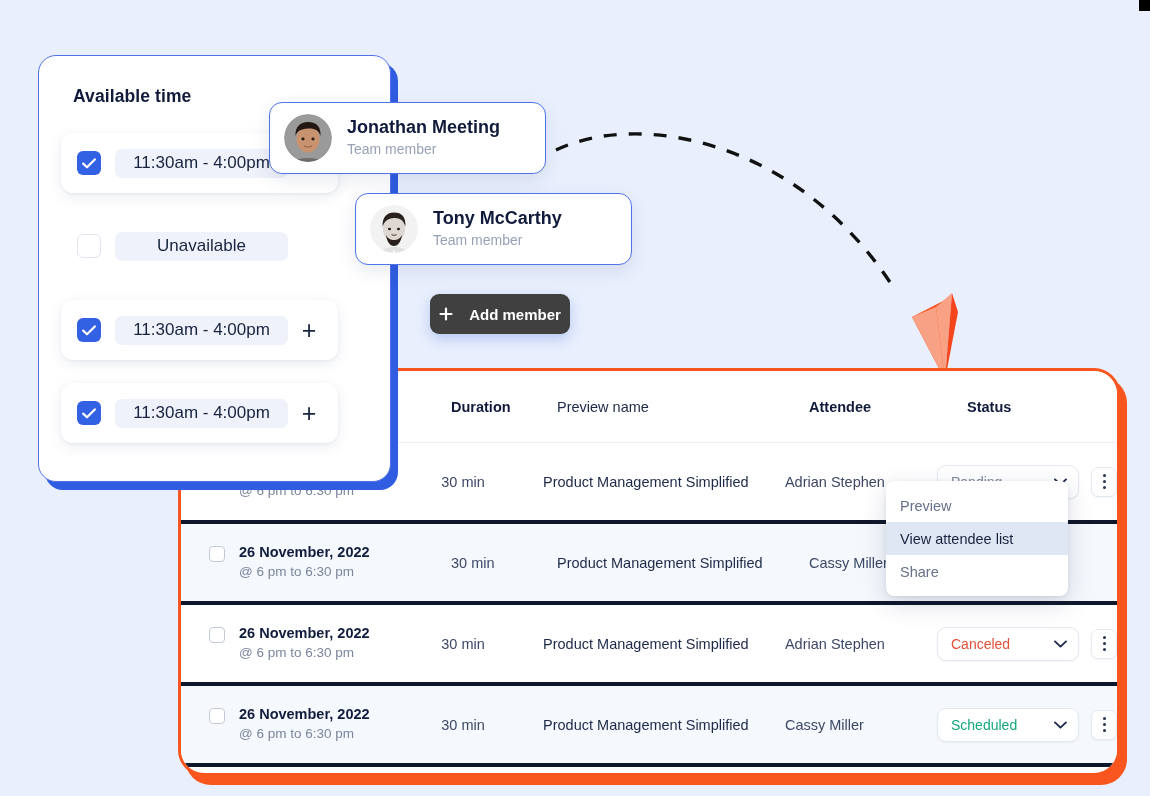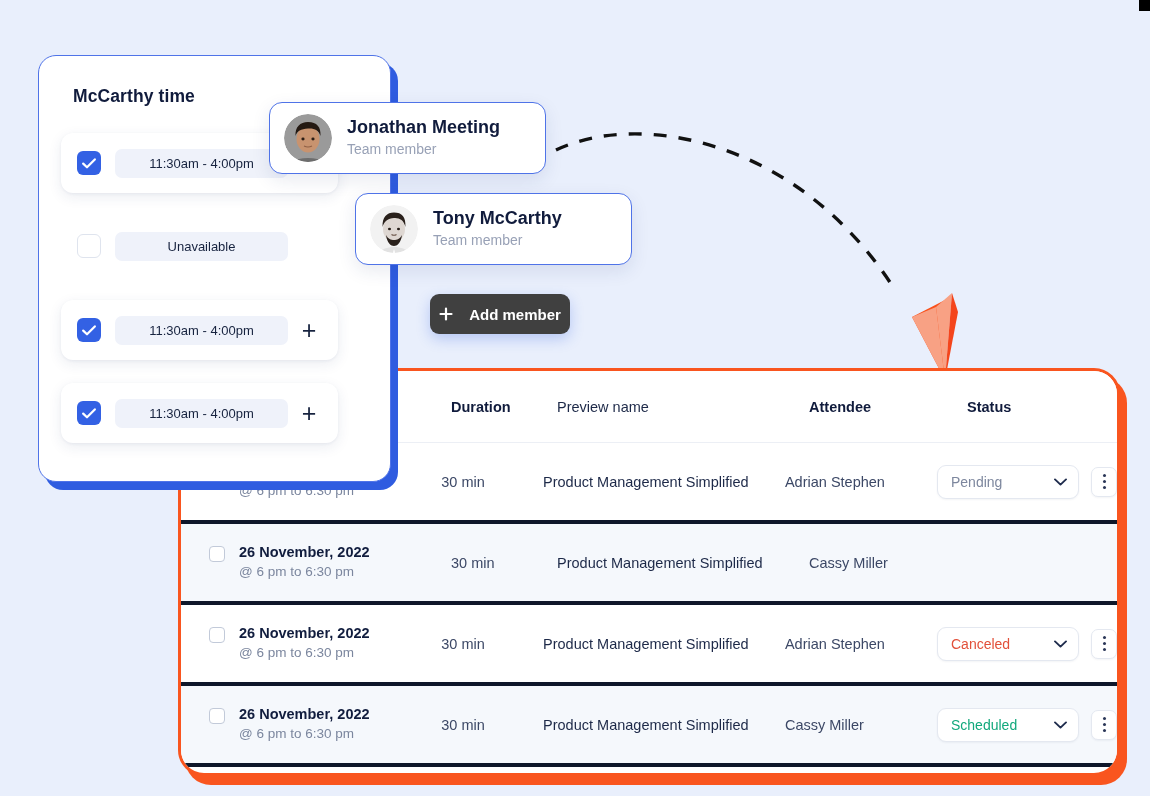--- a/index.html
+++ b/index.html
@@ -101,21 +101,21 @@
   .chk {
     width:24px; height:24px; border-radius:6px; flex:0 0 auto;
     display:flex; align-items:center; justify-content:center;
   }
   .chk.on  { background:#3361e4; }
   .chk.off { background:#fff; border:1.5px solid #dfe4ee; }
   .chk svg { width:14px; height:11px; }
   .slot-label {
     flex:1; height:29px; margin-left:14px; background:#eff2fa; border-radius:7px;
     display:flex; align-items:center; justify-content:center;
-    font-size:13px; color:#17233f;
+    font-size:17px; color:#17233f;
   }
   .plus { width:26px; margin-left:8px; text-align:center; font-size:25px; color:#17233f; line-height:1; font-weight:300; }
 
   
   .member {
     position:absolute; background:#fff; border:1.5px solid #4f73e8; border-radius:13px;
     display:flex; align-items:center; gap:15px; padding:14px 22px 14px 14px;
     box-shadow:0 6px 18px rgba(30,50,110,.10);
     z-index:60;
   }
@@ -247,23 +247,28 @@
         </div>
         <div class="kebab">
           <i></i>
             <i></i>
             <i></i>
         </div>
       </div>
     </div>
   </div>
 
+  <div class="ctx-menu">
+    <div class="ctx-item">Preview</div>
+    <div class="ctx-item active">View attendee list</div>
+    <div class="ctx-item">Share</div>
+  </div>
 
   <div class="avail-card">
-    <div class="avail-title">McCarthy time</div>
+    <div class="avail-title">Available time</div>
 
     <div class="slot" style="top:77px;">
       <div class="chk on">
         <svg viewBox="0 0 14 11">
             <path d="M1.2 5.6 L5 9.3 L12.8 1.4" fill="none" stroke="#fff" stroke-width="2.2" stroke-linecap="round" stroke-linejoin="round"></path>
           </svg>
       </div>
       <div class="slot-label">11:30am - 4:00pm</div>
       <div class="plus">+</div>
     </div>

